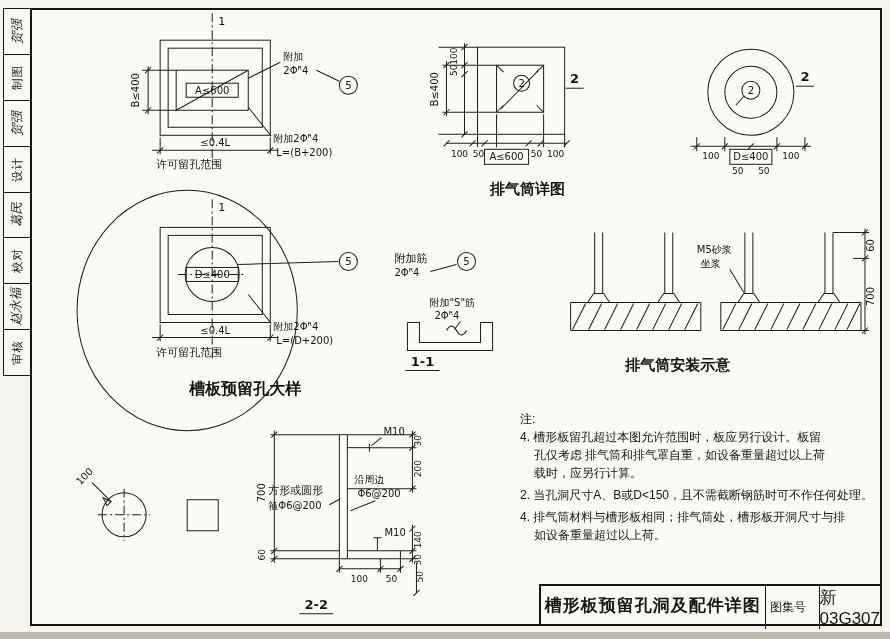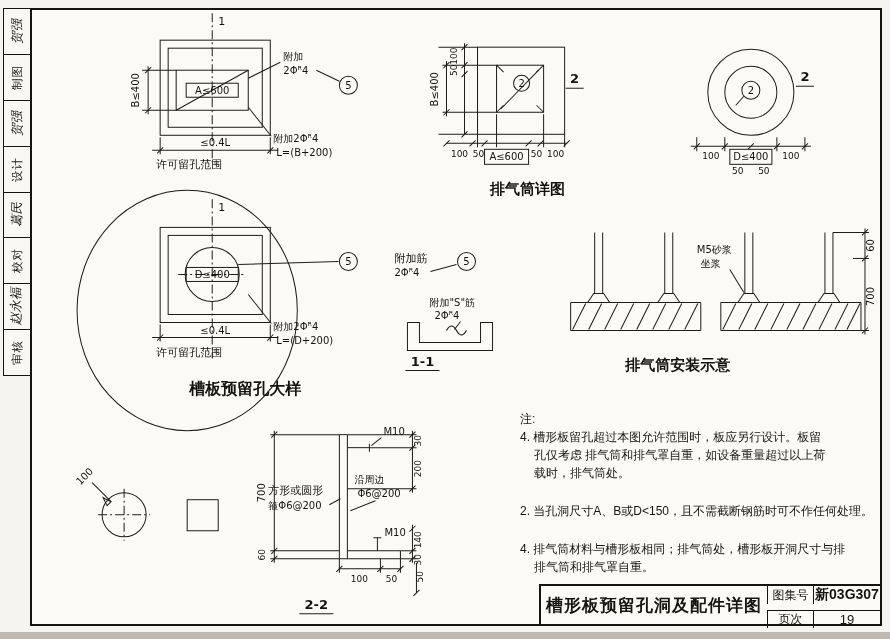--- a/index.html
+++ b/index.html
@@ -38,39 +38,39 @@
   .dashdot{stroke-dasharray:9 3 2 3;stroke-width:0.75;}
   .lw13{stroke-width:1.4;}
   .lw2{stroke-width:2.2;}
   .lw15{stroke-width:1.6;}
   .fillbox{fill:#fcfbf7;}
   .arrowfill{fill:#1d1d18;stroke:none;}
   .faint{stroke:#e9e4d8;stroke-width:2;}
   
   .notes{position:absolute;left:488px;top:400px;width:364px;font-size:12px;line-height:18px;}
   .note-line{white-space:nowrap;}
-  .indent{padding-left:14px;}
-  .gap{margin-top:20px;}
+  .indent{padding-left:14px;font-family:Liberation Serif, serif;}
+  .gap{margin-top:4px;}
   
   .tblock{
     position:absolute;right:0;bottom:0;width:341px;height:40px;
     border-top:2px solid #15150f;border-left:2px solid #15150f;
     box-sizing:border-box;display:flex;background:#fbfaf6;
   }
   .tb-title{
     width:226px;display:flex;align-items:center;justify-content:center;
     font-size:17px;font-weight:bold;letter-spacing:1px;font-family:Liberation Mono, monospace;
   }
-  .tb-grid{flex:1;display:grid;grid-template-columns:46px 1fr;grid-template-rows:1fr 1fr;}
+  .tb-grid{flex:1;display:grid;grid-template-columns:46px 1fr;grid-template-rows:1fr 1fr;gap:8px;}
   .tb-cell{
     border-left:1.5px solid #15150f;display:flex;align-items:center;justify-content:center;
     font-size:12px;box-sizing:border-box;
   }
   .tb-row2{border-top:1.5px solid #15150f;margin-top:6px;}
-  .tb-atlas{font-size:14px;font-weight:bold;}
+  .tb-atlas{font-size:17px;font-weight:normal;}
   .tb-page{font-size:13px;}
 </style>
 </head>
 <body>
 
 <div class="sheet">
 
   <div class="signoff">
     <div class="so-cell so-sig">
         <span class="so-text">贺强</span>
@@ -372,24 +372,24 @@
         <text transform="rotate(-90 391 566)" x="391" y="566" class="t9 mid">50</text>
         <text x="284" y="598" class="t13 mid">2-2</text>
         <line class="lw15" x1="267" y1="603" x2="301" y2="603"></line>
       </g>
     </svg>
 
     <div class="notes">
       <div class="note-line">注:</div>
       <div class="note-line">4. 槽形板留孔超过本图允许范围时，板应另行设计。板留</div>
       <div class="note-line indent">孔仅考虑 排气筒和排气罩自重，如设备重量超过以上荷</div>
-      <div class="note-line indent">载时，排气筒处。</div>
+      <div class="note-line indent">载时，应另行计算。</div>
       <div class="note-line gap">2. 当孔洞尺寸A、B或D&lt;150，且不需截断钢筋时可不作任何处理。</div>
       <div class="note-line gap">4. 排气筒材料与槽形板相同；排气筒处，槽形板开洞尺寸与排</div>
-      <div class="note-line indent">排气筒和排气罩自重。</div>
+      <div class="note-line indent">如设备重量超过以上荷。</div>
     </div>
 
     <div class="tblock">
       <div class="tb-title">槽形板预留孔洞及配件详图</div>
       <div class="tb-grid">
         <div class="tb-cell">图集号</div>
         <div class="tb-cell tb-atlas">新03G307</div>
         <div class="tb-cell tb-row2">页次</div>
         <div class="tb-cell tb-row2 tb-page">19</div>
       </div>

